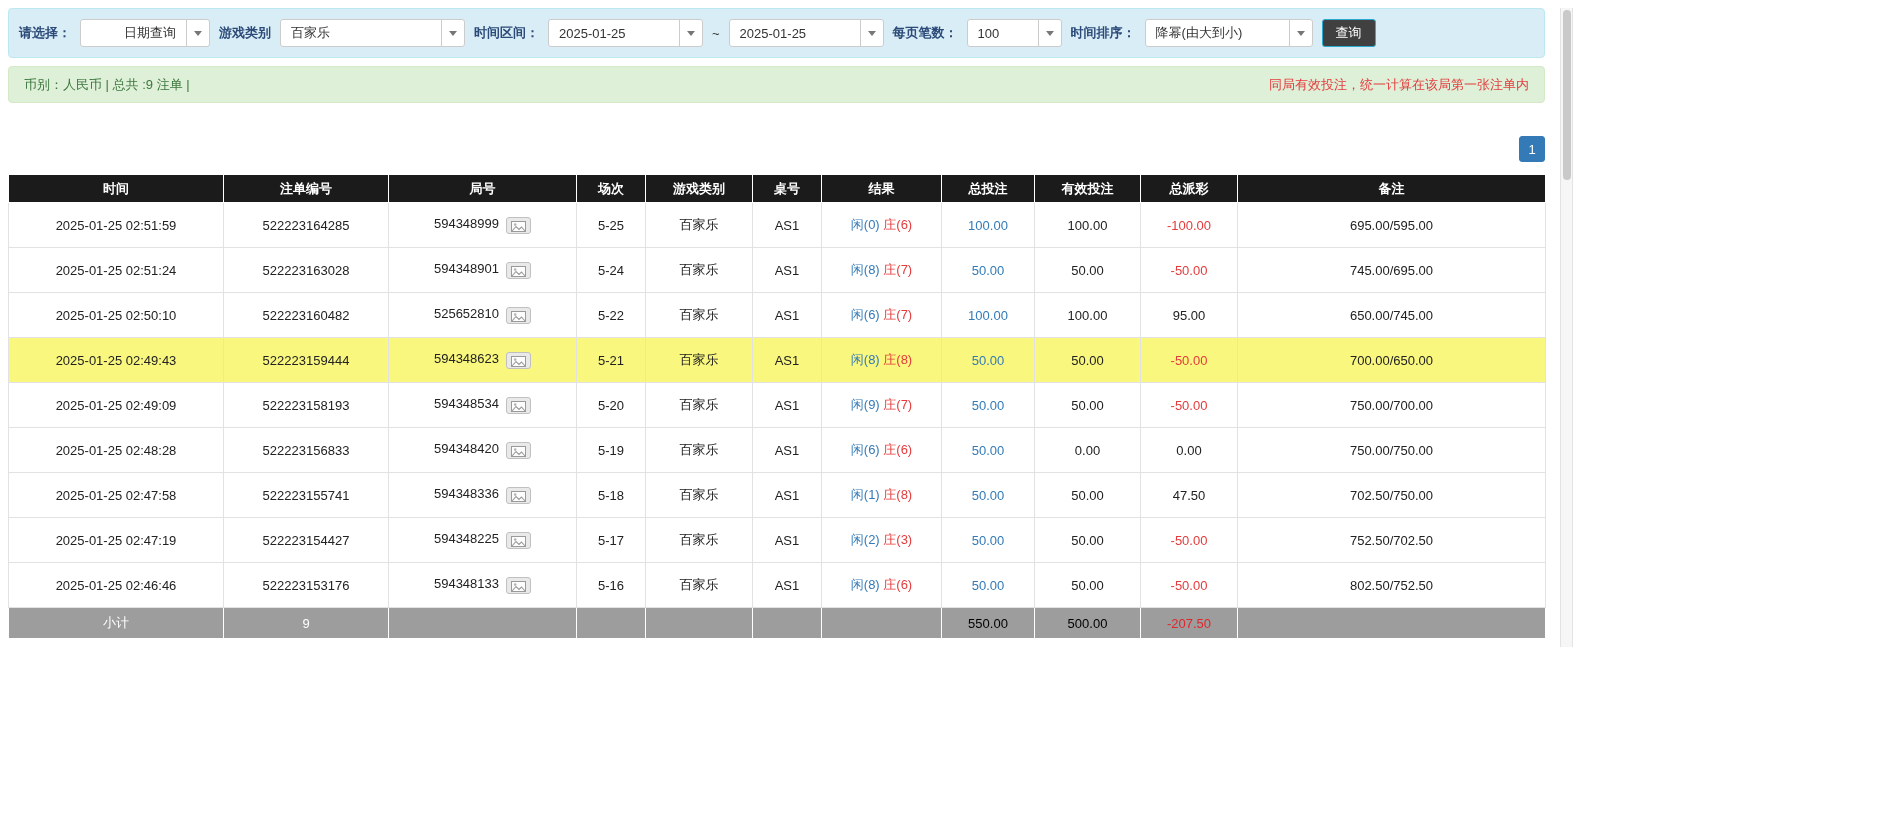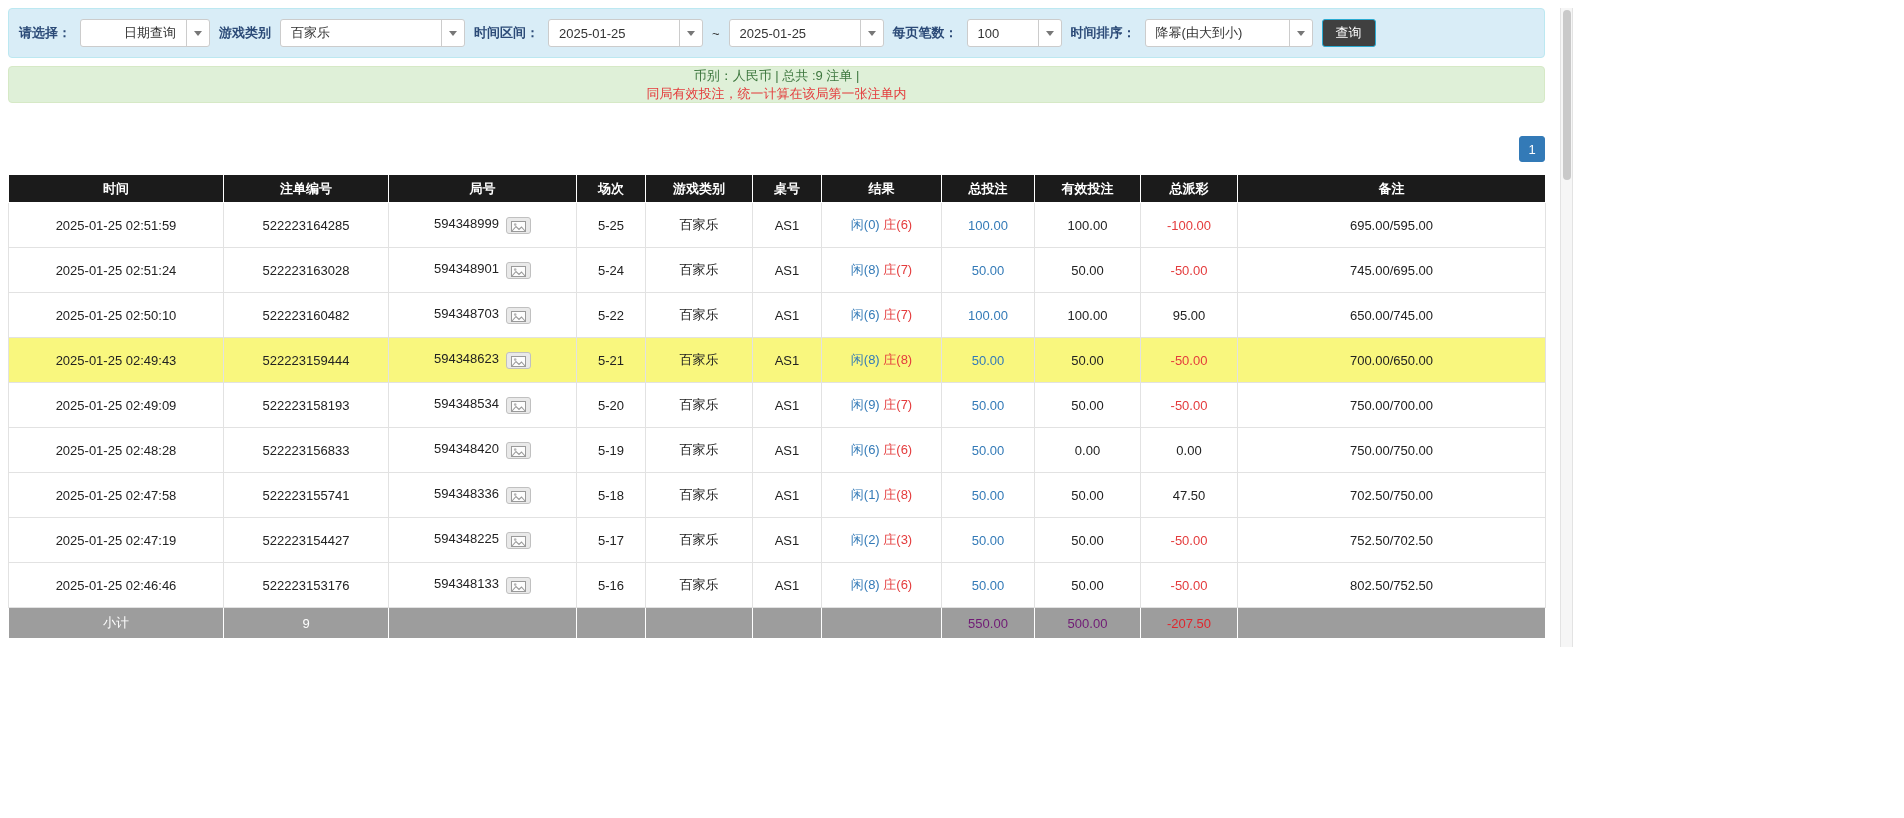--- a/index.html
+++ b/index.html
@@ -11,39 +11,39 @@
   .flabel { font-size: 13px; font-weight: bold; color: #2b4a77; white-space: nowrap; }
   .combo { display: flex; align-items: center; background: #fff; border: 1px solid #ccc; border-radius: 3px; height: 28px; flex: none; }
   .combo-value { flex: 1; padding: 0 10px; font-size: 13px; color: #333; white-space: nowrap; overflow: hidden; }
   .combo-caret { width: 23px; align-self: stretch; border-left: 1px solid #ccc; display: flex; align-items: center; justify-content: center; }
   .combo-caret::after { content: ""; border-left: 4px solid transparent; border-right: 4px solid transparent; border-top: 5px solid #777; }
   .w130 { width: 130px; text-align: right; } .w185 { width: 185px; } .w155 { width: 155px; } .w105 { width: 95px; } .w168 { width: 168px; }
   .tilde { font-size: 13px; color: #333; }
   .search-btn { background: #404040; border: 1px solid #2aabd2; color: #fff; font-size: 13px; height: 28px; padding: 0 13px; border-radius: 3px; cursor: pointer; font-family: inherit; }
 
   
-  .summary-bar { background: #dff0d8; border: 1px solid #d6e9c6; border-radius: 4px; margin-top: 8px; padding: 0 15px; height: 37px; display: flex; align-items: center; justify-content: space-between; font-size: 13px; flex-direction: column; }
+  .summary-bar { background: #dff0d8; border: 1px solid #d6e9c6; border-radius: 4px; margin-top: 8px; padding: 0 15px; height: 37px; display: flex; align-items: center; justify-content: space-between; font-size: 13px; }
   .summary-left { color: #3c763d; }
   .summary-right { color: #e43b3c; }
 
   
   .pager { display: flex; justify-content: flex-end; margin-top: 33px; margin-bottom: 12px; }
   .page-btn { min-width: 26px; height: 26px; background: #337ab7; border: 1px solid #337ab7; color: #fff; font-size: 13px; border-radius: 3px; cursor: pointer; font-family: inherit; }
 
   
   table { border-collapse: collapse; width: 100%; table-layout: fixed; font-size: 13px; }
   thead th { background: #1b1b1b; color: #fff; font-weight: bold; height: 28px; border: 1px solid #fff; font-size: 13px; }
   tbody td { height: 45px; text-align: center; border: 1px solid #e2e2e2; color: #222; background: #fff; overflow: hidden; }
   tr.hl td { background: #f9f77e; }
   .link-blue { color: #337ab7; cursor: pointer; }
   .player { color: #337ab7; }
   .banker { color: #e43b3c; }
   .neg { color: #e43b3c; }
   tfoot td { background: #9d9d9d; height: 31px; border: 1px solid #fff; text-align: center; color: #fff; font-size: 13px; }
-  tfoot td.amt { color: #701a75; }
+  tfoot td.amt { color: #000000; }
   tfoot td.negf { color: #e0262d; }
 
   .roadmap-btn { display: inline-block; margin-left: 7px; background: #e9e9e9; border: 1px solid #c0c0c0; border-radius: 3px; padding: 3px 4px 1px 4px; vertical-align: middle; cursor: pointer; line-height: 0; }
 
   
   .scrollbar { position: absolute; left: 1552px; top: 0; width: 13px; height: 818px; background: #f6f6f6; border-left: 1px solid #e3e3e3; border-right: 1px solid #e3e3e3; }
   .scroll-thumb { position: absolute; top: 2px; left: 2px; width: 8px; height: 170px; background: #c9c9c9; border-radius: 4px; }
 </style>
 </head>
 <body>
@@ -158,21 +158,21 @@
           <td>AS1</td>
           <td><span class="player">闲(8)</span> <span class="banker">庄(7)</span></td>
           <td class="link-blue">50.00</td>
           <td>50.00</td>
           <td class="neg">-50.00</td>
           <td>745.00/695.00</td>
         </tr>
         <tr>
           <td>2025-01-25 02:50:10</td>
           <td>522223160482</td>
-          <td><span>594348703</span><span class="roadmap-btn"><svg width="15" height="11" viewBox="0 0 15 11" xmlns="http://www.w3.org/2000/svg">
+          <td><span>525652810</span><span class="roadmap-btn"><svg width="15" height="11" viewBox="0 0 15 11" xmlns="http://www.w3.org/2000/svg">
                 <rect x="0.5" y="0.5" width="14" height="10" fill="#fdfdfd" stroke="#9a9a9a"></rect>
                 <circle cx="4.2" cy="3.6" r="1.3" fill="#b5b5b5"></circle>
                 <path d="M1 10 L5 5.5 L8 8.5 L10.5 6 L14 10" fill="none" stroke="#9a9a9a" stroke-width="1.1"></path>
               </svg></span></td>
           <td>5-22</td>
           <td>百家乐</td>
           <td>AS1</td>
           <td><span class="player">闲(6)</span> <span class="banker">庄(7)</span></td>
           <td class="link-blue">100.00</td>
           <td>100.00</td>

